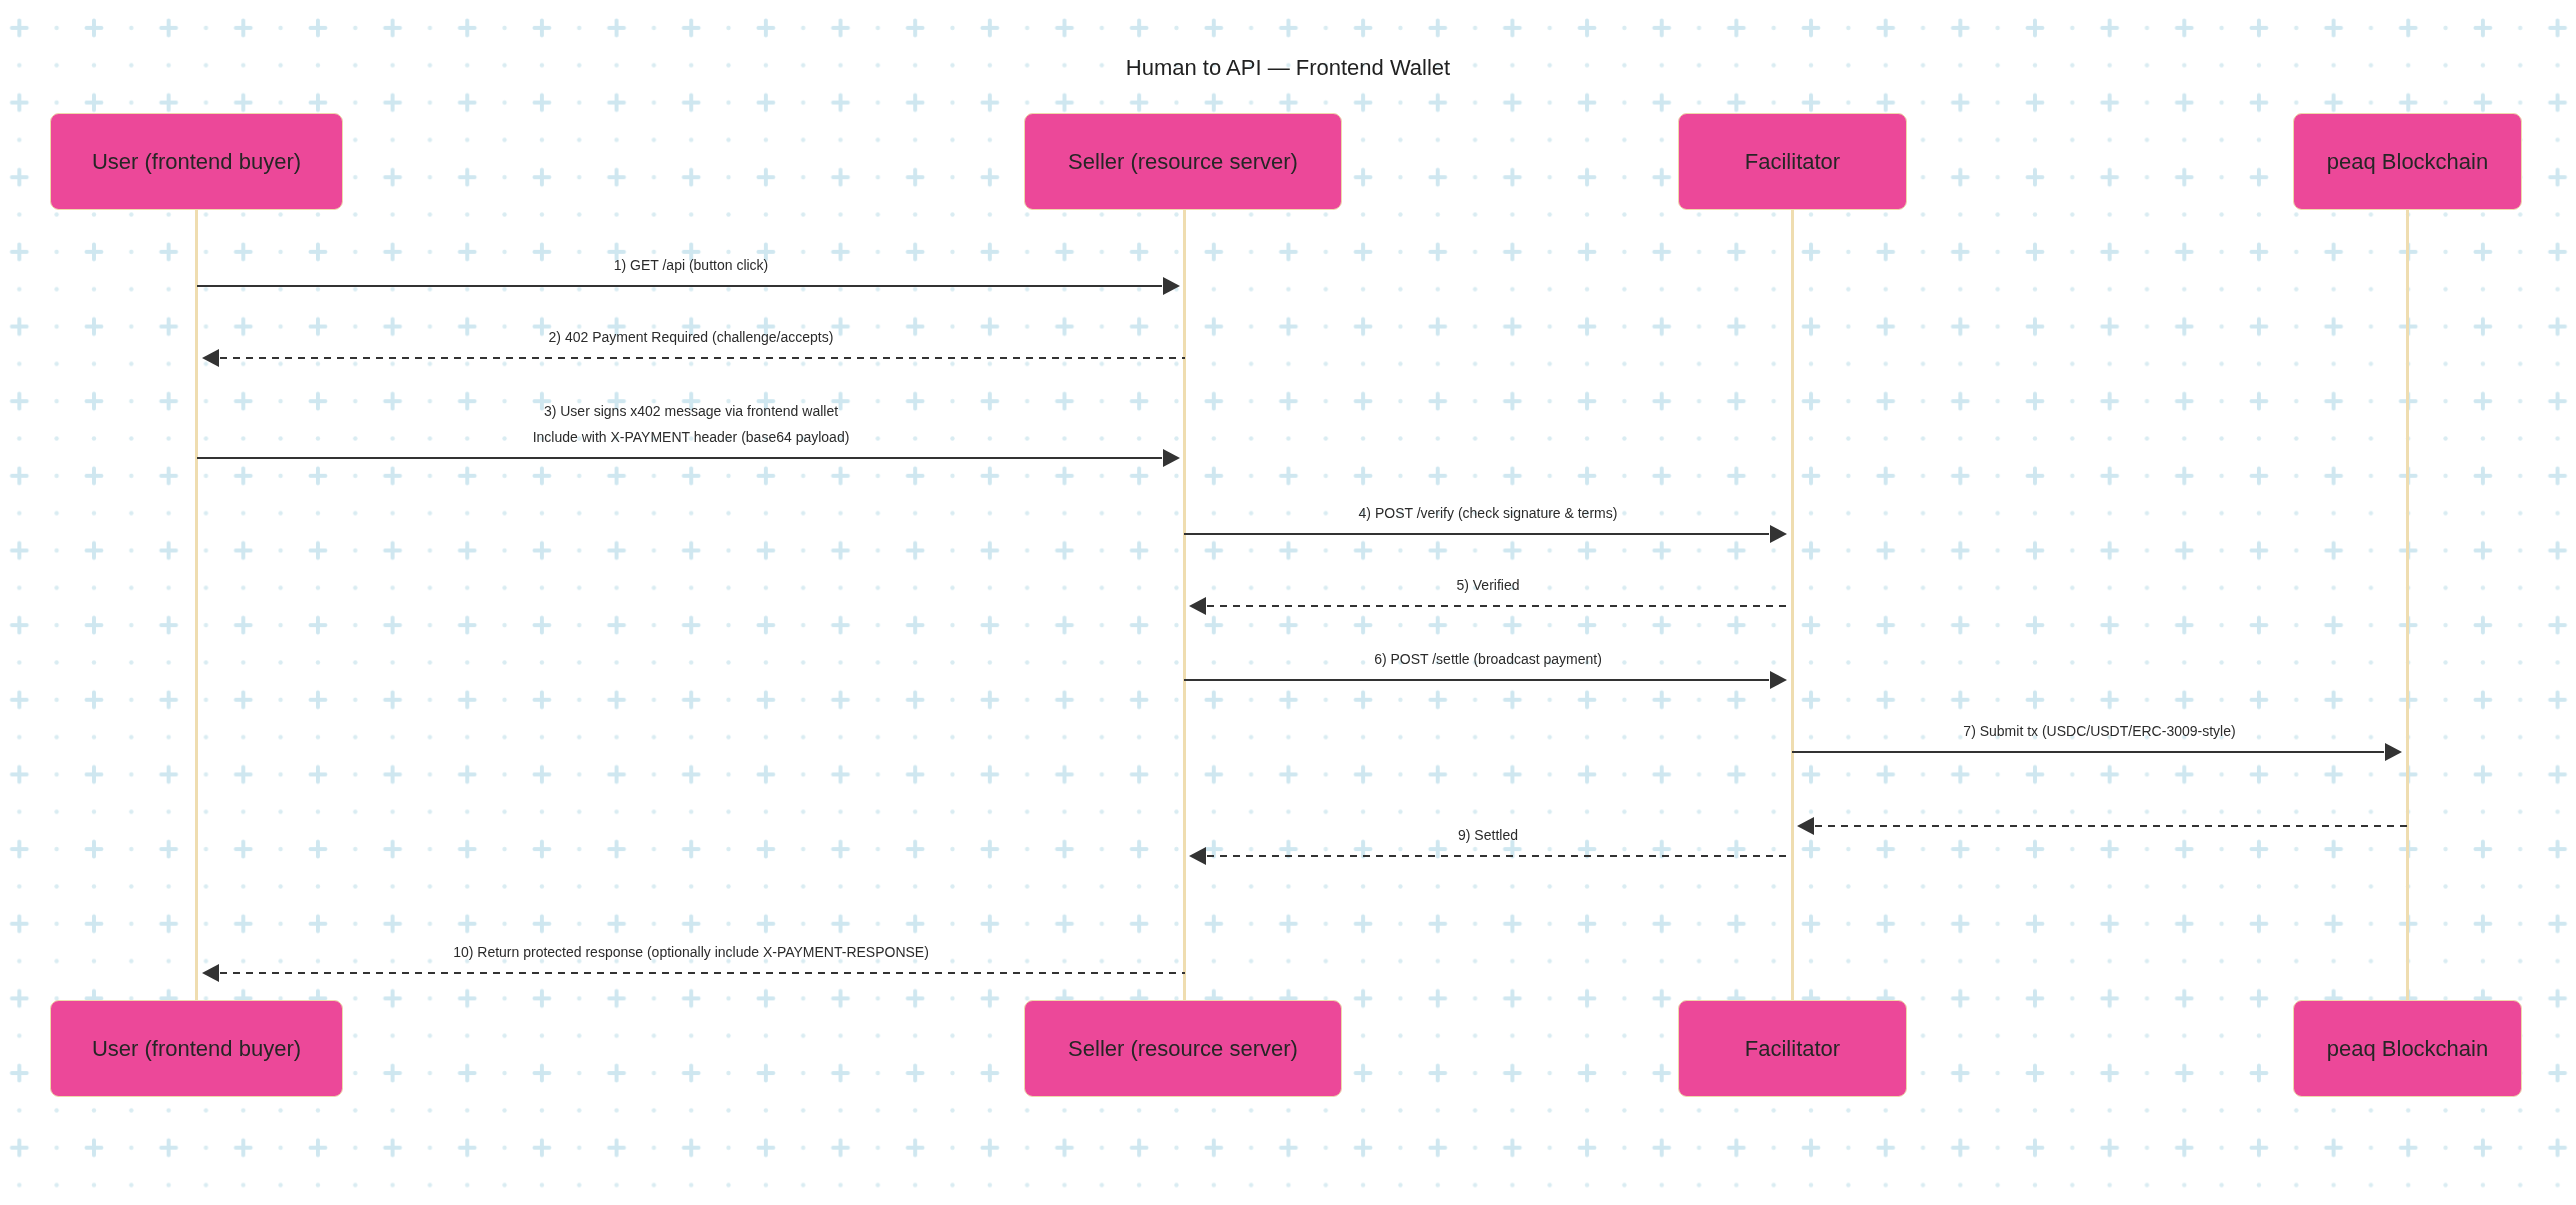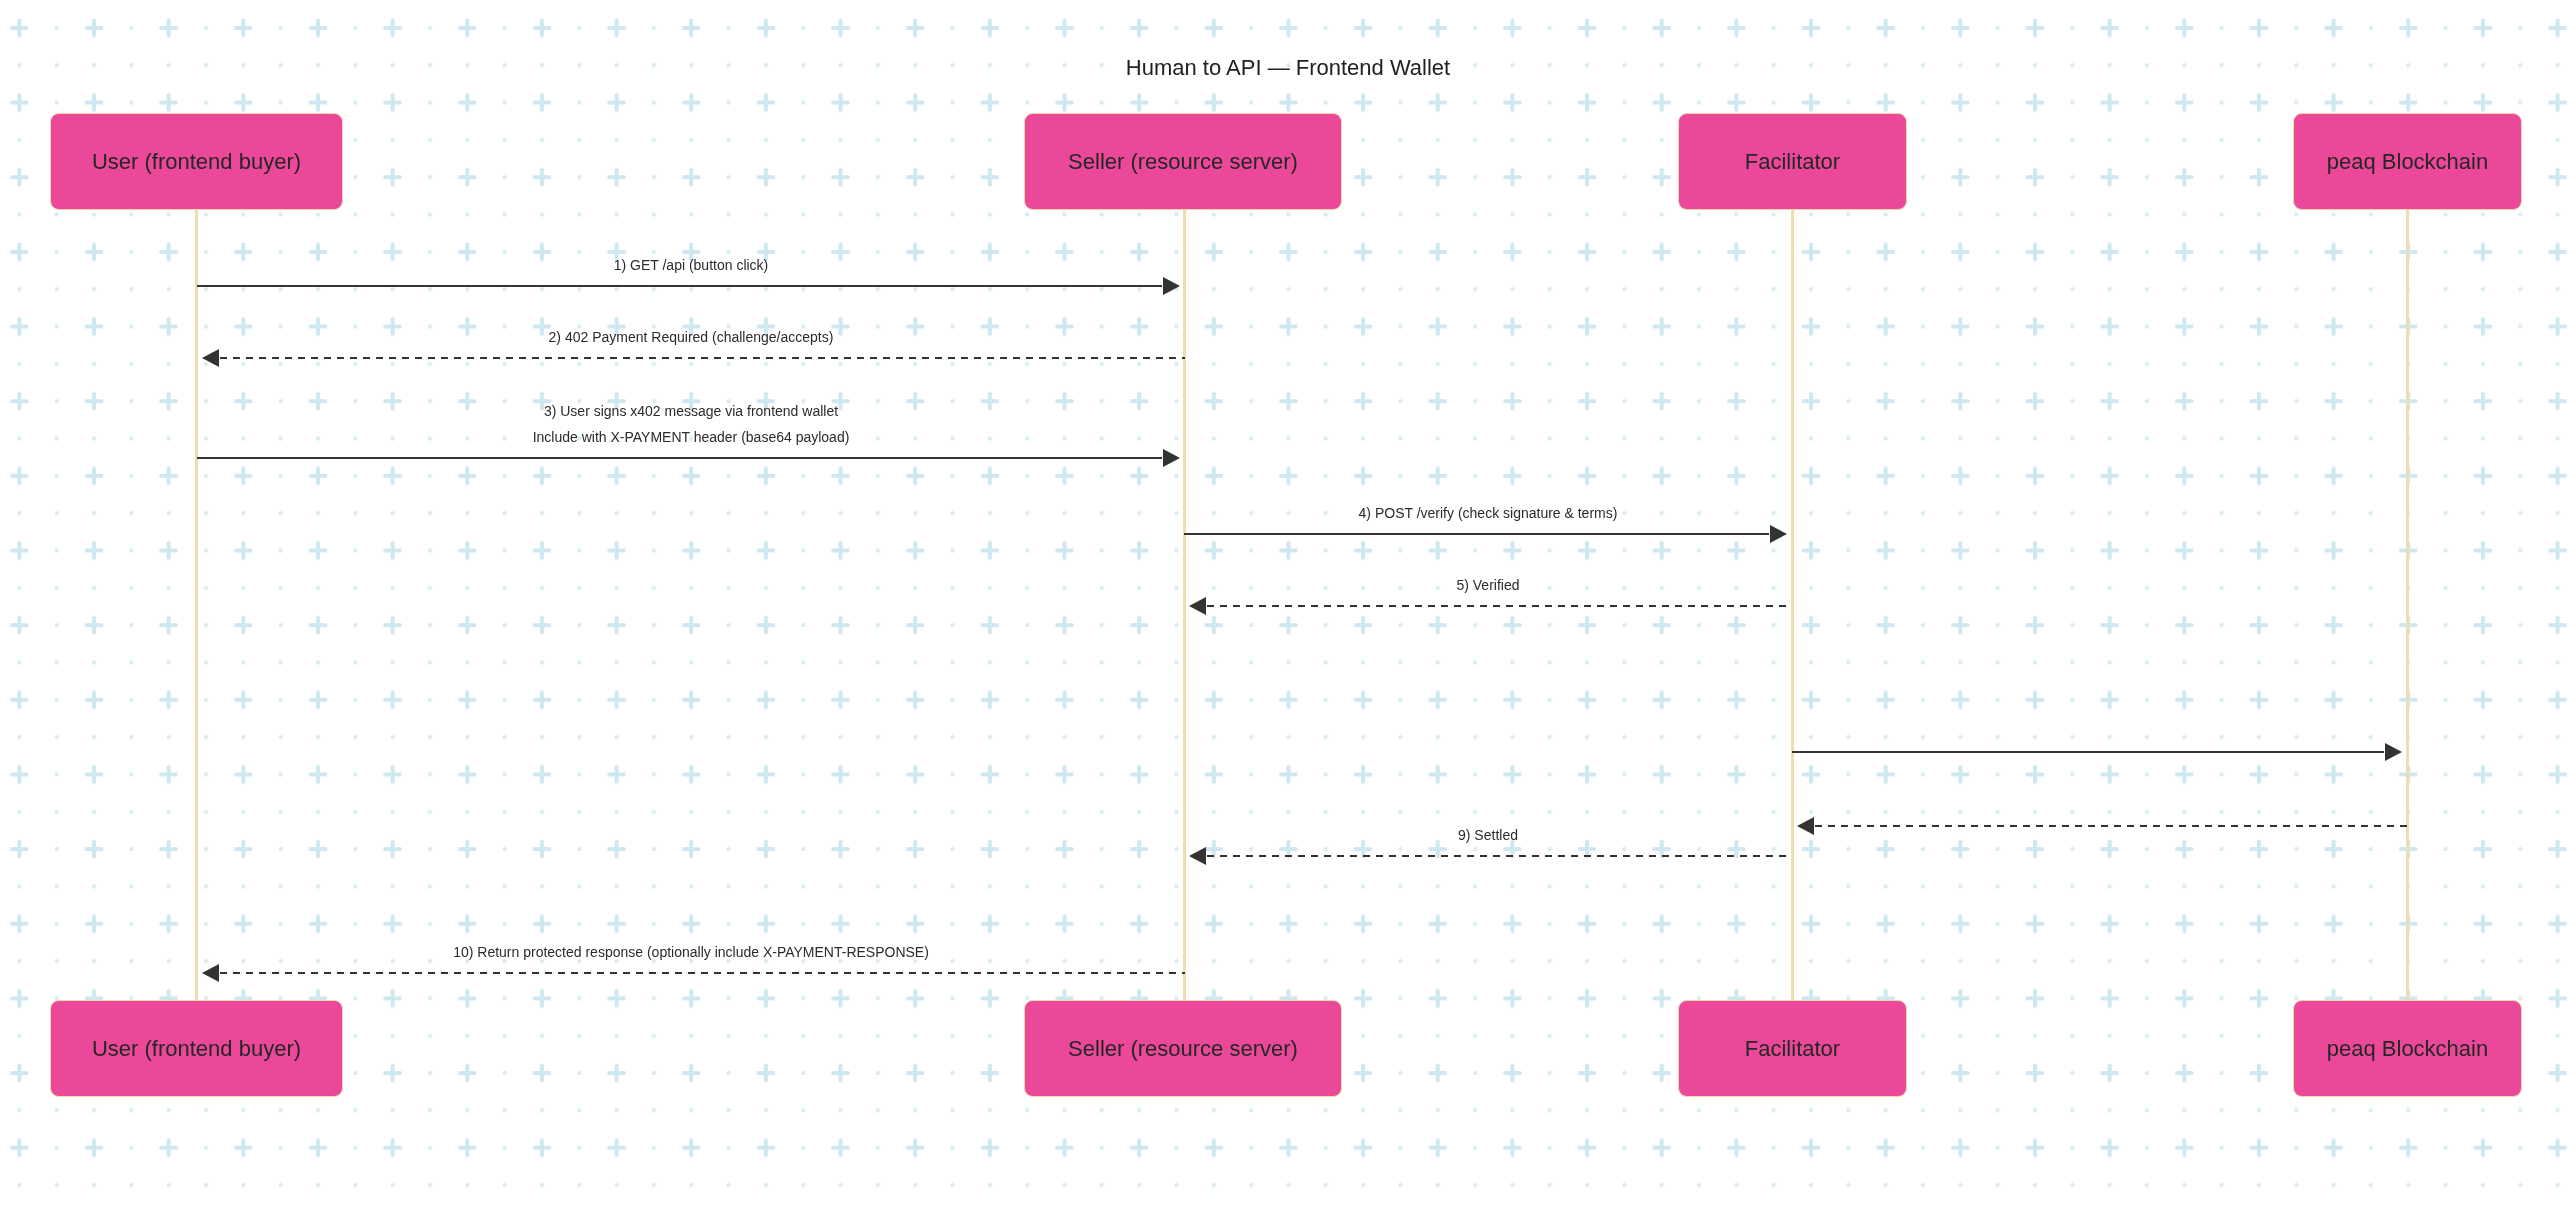--- a/index.html
+++ b/index.html
@@ -155,22 +155,28 @@
       <div class="line solid"></div>
       <div class="head"></div>
     </div>
 
     <div class="msg dir-left" style="left:1184px; width:608px; top:546px">
       <div class="label">5) Verified</div>
       <div class="line dashed"></div>
       <div class="head"></div>
     </div>
 
+    <div class="msg dir-right" style="left:1184px; width:608px; top:620px">
+      <div class="label">6) POST /settle (broadcast payment)</div>
+      <div class="line solid"></div>
+      <div class="head"></div>
+    </div>
 
     <div class="msg dir-right" style="left:1792px; width:615px; top:692px">
+      <div class="label">7) Submit tx (USDC/USDT/ERC-3009-style)</div>
       <div class="line solid"></div>
       <div class="head"></div>
     </div>
 
     <div class="msg dir-left" style="left:1792px; width:615px; top:766px">
       <div class="line dashed"></div>
       <div class="head"></div>
     </div>
 
     <div class="msg dir-left" style="left:1184px; width:608px; top:796px">

